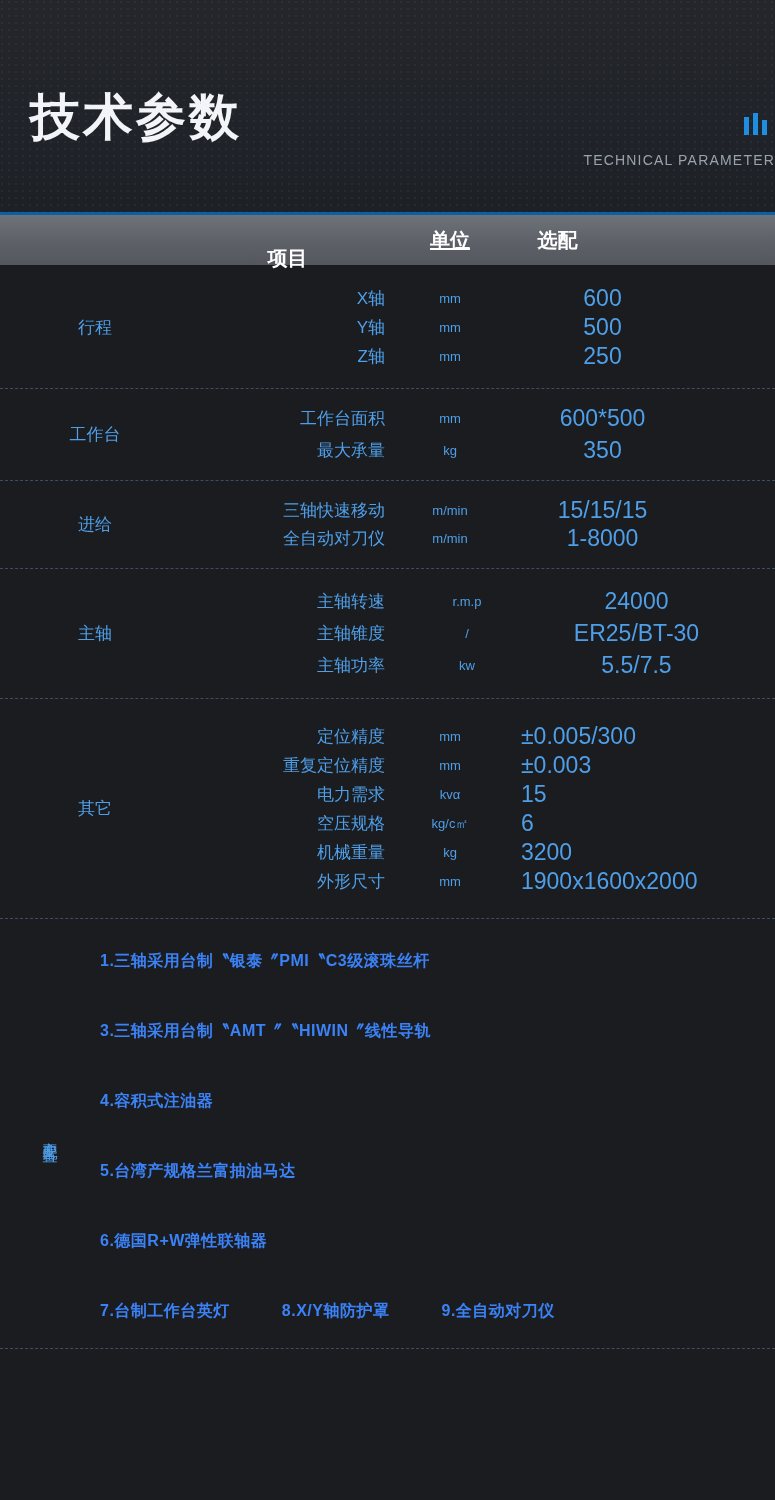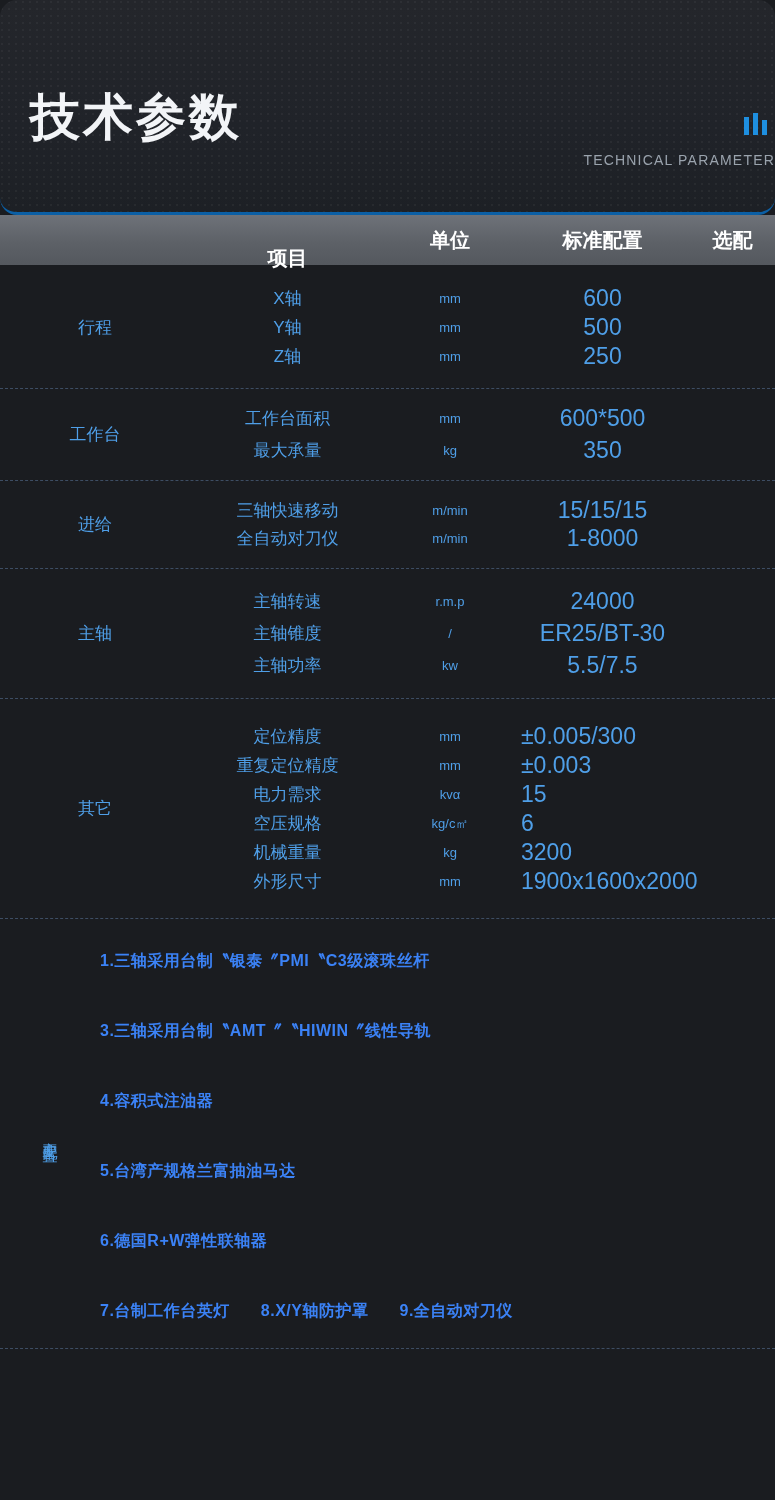--- a/index.html
+++ b/index.html
@@ -18,21 +18,20 @@
 
   
   .header {
     position: relative;
     height: 212px;
     background:
       radial-gradient(circle at 2px 2px, rgba(255,255,255,0.045) 1px, transparent 1.2px) 0 0 / 7px 7px,
       linear-gradient(180deg, #24262b 0%, #202329 60%, #1d2025 100%);
     border-bottom: 3px solid #0b5fa5;
     overflow: hidden;
-    border-radius: 17px;
   }
   .header::after{
     content:"";
     position:absolute;
     left:0; right:0; bottom:-3px;
     height:3px;
     background: linear-gradient(90deg,#0a4f8a 0%, #1478c8 45%, #0a4f8a 100%);
   }
   .header-title {
     position: absolute;
@@ -76,21 +75,21 @@
     display: flex;
     align-items: center;
     height: 50px;
     background: linear-gradient(180deg,#6e7279 0%, #5d6167 55%, #54585e 100%);
     color: #ffffff;
     font-size: 20px;
     font-weight: bold;
   }
   .col-group  { width: 190px; text-align: center; }
   .col-item   { width: 195px; text-align: center; margin-top: 36px; }
-  .col-unit   { width: 130px; text-align: center; }
+  .col-unit   { width: 130px; text-align: center; text-decoration: underline; }
   .col-std    { width: 175px; text-align: center; }
   .col-opt    { width: 85px;  text-align: center; }
 
   
   .tbody { padding-top: 2px; }
 
   .trow {
     display: flex;
     align-items: center;
     border-bottom: 1px dashed #3d4d63;
@@ -110,21 +109,21 @@
     justify-content: center;
     flex: 1;
   }
   .sub-row {
     display: flex;
     align-items: center;
     line-height: 1.0;
   }
   .sub-item {
     width: 195px;
-    text-align: center;
+    text-align: right;
     font-size: 17px;
     color: #4f9fe8;
   }
   .sub-unit {
     width: 130px;
     text-align: center;
     font-size: 13px;
     color: #4f9fe8;
   }
   .sub-std {
@@ -139,21 +138,21 @@
   
   .r-travel  { height: 122px; }
   .r-table   { height: 92px; }
   .r-feed    { height: 88px; }
   .r-spindle { height: 130px; }
   .r-other   { height: 220px; }
 
   .r-travel .sub-row  { height: 29px; }
   .r-table .sub-row   { height: 32px; }
   .r-feed .sub-row    { height: 28px; }
-  .r-spindle .sub-row { height: 32px; }
+  .r-spindle .sub-row { height: 32px; gap: 17px; }
   .r-other .sub-row   { height: 29px; }
 
   
   .config {
     display: flex;
     border-bottom: 1px dashed #3d4d63;
     padding-top: 14px;
     padding-bottom: 14px;
     box-sizing: border-box;
     height: 430px;
@@ -181,41 +180,40 @@
     padding-bottom: 12px;
   }
   .config-line {
     font-size: 16px;
     color: #3b82f6;
     font-weight: bold;
     letter-spacing: 0.5px;
   }
   .config-line.multi {
     display: flex;
-    gap: 31px;
+    gap: 52px;
   }
 </style>
 </head>
 <body>
 
 <div class="header">
   <div class="header-title">技术参数</div>
   <div class="bars">
       <i></i>
       <i></i>
       <i></i>
     </div>
   <div class="header-sub">TECHNICAL PARAMETER</div>
 </div>
 
 <div class="thead">
   <div class="col-group"></div>
   <div class="col-item">项目</div>
   <div class="col-unit">单位</div>
-  <div class="col-std">标准配置</div>
   <div class="col-opt">选配</div>
 </div>
 
 <div class="tbody">
 
   <div class="trow r-travel">
     <div class="cell-group">行程</div>
     <div class="sub-table">
       <div class="sub-row">
         <div class="sub-item">X轴</div>

